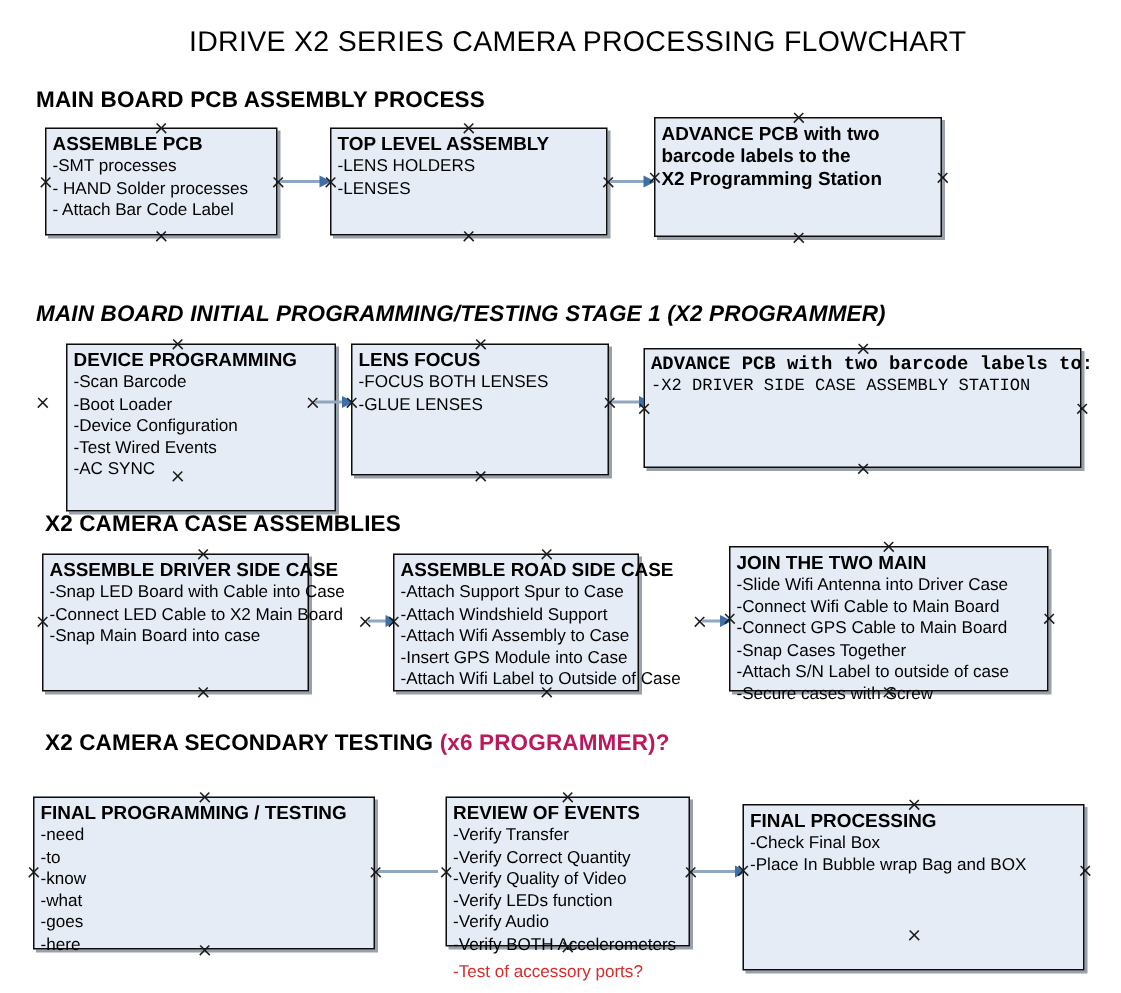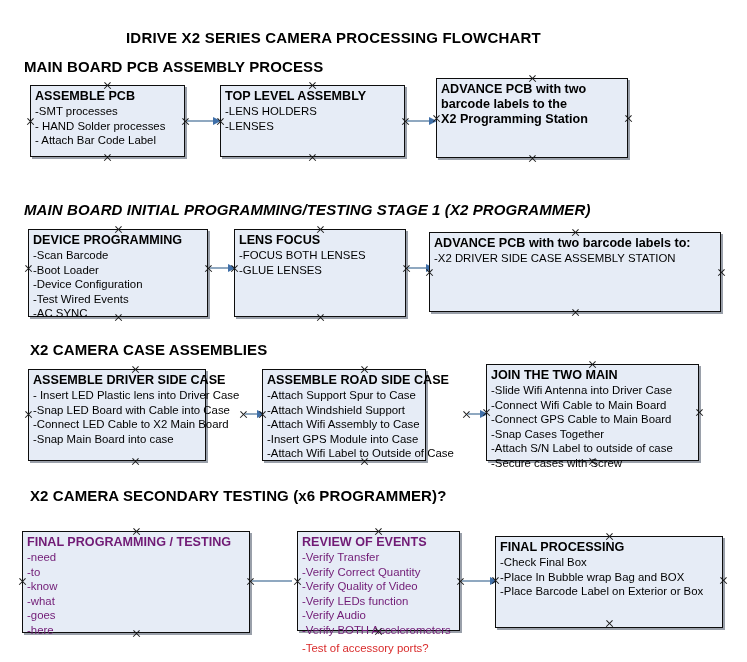--- a/index.html
+++ b/index.html
@@ -18,35 +18,34 @@
   #canvas {
     position: absolute;
     left: 0; top: 0;
     width: 747px;
     height: 662px;
   }
 
   
   .doc-title {
     position: absolute;
-    font-size: 15px;
-    font-weight: bold;
+    font-size: 19px;
+    font-weight: normal;
     letter-spacing: 0.2px;
     white-space: nowrap;
-    margin-top: 11px;
   }
   .section-title {
     position: absolute;
     font-size: 15px;
     font-weight: bold;
     letter-spacing: 0.1px;
     white-space: nowrap;
   }
   .section-title .accent {
-    color: #000000;
+    color: #be185d;
   }
 
   
   .node {
     position: absolute;
     background: #e6ecf6;
     border: 1.2px solid #0d0d0d;
     box-sizing: border-box;
     box-shadow: 2px 2px 0 0 #9aa0aa;
     padding: 3px 3px 0 4px;
@@ -57,21 +56,21 @@
     line-height: 15px;
     white-space: nowrap;
   }
   .node .node-line {
     font-size: 11.4px;
     line-height: 14.6px;
     white-space: nowrap;
   }
   .node.red .node-title,
   .node.red .node-line {
-    color: #701a75;
+    color: #000000;
   }
   .node .overflow-line {
     position: absolute;
     left: 4px;
     font-size: 11.4px;
     line-height: 14.6px;
     white-space: nowrap;
     color: #d92b2b;
   }
 
@@ -151,21 +150,21 @@
     <div class="node-title">barcode labels to the</div>
     <div class="node-title"> X2 Programming Station</div>
   </div>
   <div class="handle" style="left:436px; top:118px;"></div>
   <div class="handle" style="left:532px; top:78px;"></div>
   <div class="handle" style="left:532px; top:158px;"></div>
   <div class="handle" style="left:628px; top:118px;"></div>
 
   <div class="section-title" style="left:24px; top:201px;font-style:italic;">MAIN BOARD INITIAL PROGRAMMING/TESTING STAGE 1 (X2 PROGRAMMER)</div>
 
-  <div class="node" style="left:28px; top:229px; width:180px; height:88px;">
+  <div class="node" style="left:44px; top:229px; width:180px; height:112px;">
     <div class="node-title">DEVICE PROGRAMMING</div>
     <div class="node-line">-Scan Barcode</div>
     <div class="node-line">-Boot Loader</div>
     <div class="node-line">-Device Configuration</div>
     <div class="node-line">-Test Wired Events</div>
     <div class="node-line">-AC SYNC</div>
   </div>
   <div class="handle" style="left:28px;  top:268px;"></div>
   <div class="handle" style="left:118px; top:229px;"></div>
   <div class="handle" style="left:118px; top:317px;"></div>
@@ -180,34 +179,33 @@
     <div class="node-line">-GLUE LENSES</div>
   </div>
   <div class="handle" style="left:234px; top:268px;"></div>
   <div class="handle" style="left:320px; top:229px;"></div>
   <div class="handle" style="left:320px; top:317px;"></div>
   <div class="handle" style="left:406px; top:268px;"></div>
 
   <div class="connector" style="left:408px; top:267px; width:20px;"></div>
   <div class="arrowhead" style="left:426px; top:264px;"></div>
 
-  <div class="node" style="left:429px; top:232px; width:292px; height:80px;">
+  <div class="node" style="left:429px; top:232px; width:292px; height:80px;font-family:Liberation Mono, monospace;">
     <div class="node-title">ADVANCE PCB with two barcode labels to:</div>
     <div class="node-line">-X2 DRIVER  SIDE  CASE  ASSEMBLY STATION</div>
   </div>
   <div class="handle" style="left:429px; top:272px;"></div>
   <div class="handle" style="left:575px; top:232px;"></div>
   <div class="handle" style="left:575px; top:312px;"></div>
   <div class="handle" style="left:721px; top:272px;"></div>
 
   <div class="section-title" style="left:30px; top:341px;">X2 CAMERA CASE ASSEMBLIES</div>
 
   <div class="node" style="left:28px; top:369px; width:178px; height:92px;">
     <div class="node-title">ASSEMBLE DRIVER SIDE CASE</div>
-    <div class="node-line">- Insert LED Plastic lens into Driver Case</div>
     <div class="node-line">-Snap LED Board with Cable into Case</div>
     <div class="node-line">-Connect LED Cable to X2 Main Board</div>
     <div class="node-line">-Snap Main Board into case</div>
   </div>
   <div class="handle" style="left:28px;  top:414px;"></div>
   <div class="handle" style="left:135px; top:369px;"></div>
   <div class="handle" style="left:135px; top:461px;"></div>
   <div class="handle" style="left:243px; top:414px;"></div>
 
   <div class="connector" style="left:245px; top:413px; width:16px;"></div>
@@ -274,24 +272,23 @@
     <div class="overflow-line" style="top:98px;margin-top:11px;">-Test of accessory ports?</div>
   </div>
   <div class="handle" style="left:297px; top:581px;"></div>
   <div class="handle" style="left:378px; top:531px;"></div>
   <div class="handle" style="left:378px; top:631px;"></div>
   <div class="handle" style="left:460px; top:581px;"></div>
 
   <div class="connector" style="left:462px; top:580px; width:30px;"></div>
   <div class="arrowhead" style="left:490px; top:577px;"></div>
 
-  <div class="node" style="left:495px; top:536px; width:228px; height:92px;">
+  <div class="node" style="left:495px; top:536px; width:228px; height:111px;">
     <div class="node-title">FINAL PROCESSING</div>
     <div class="node-line"> -Check Final Box</div>
     <div class="node-line">-Place In Bubble wrap Bag and BOX</div>
-    <div class="node-line">-Place Barcode Label on Exterior or Box</div>
   </div>
   <div class="handle" style="left:495px; top:580px;"></div>
   <div class="handle" style="left:609px; top:536px;"></div>
   <div class="handle" style="left:609px; top:623px;"></div>
   <div class="handle" style="left:723px; top:580px;"></div>
 
 </div>
 
 </body></html>

